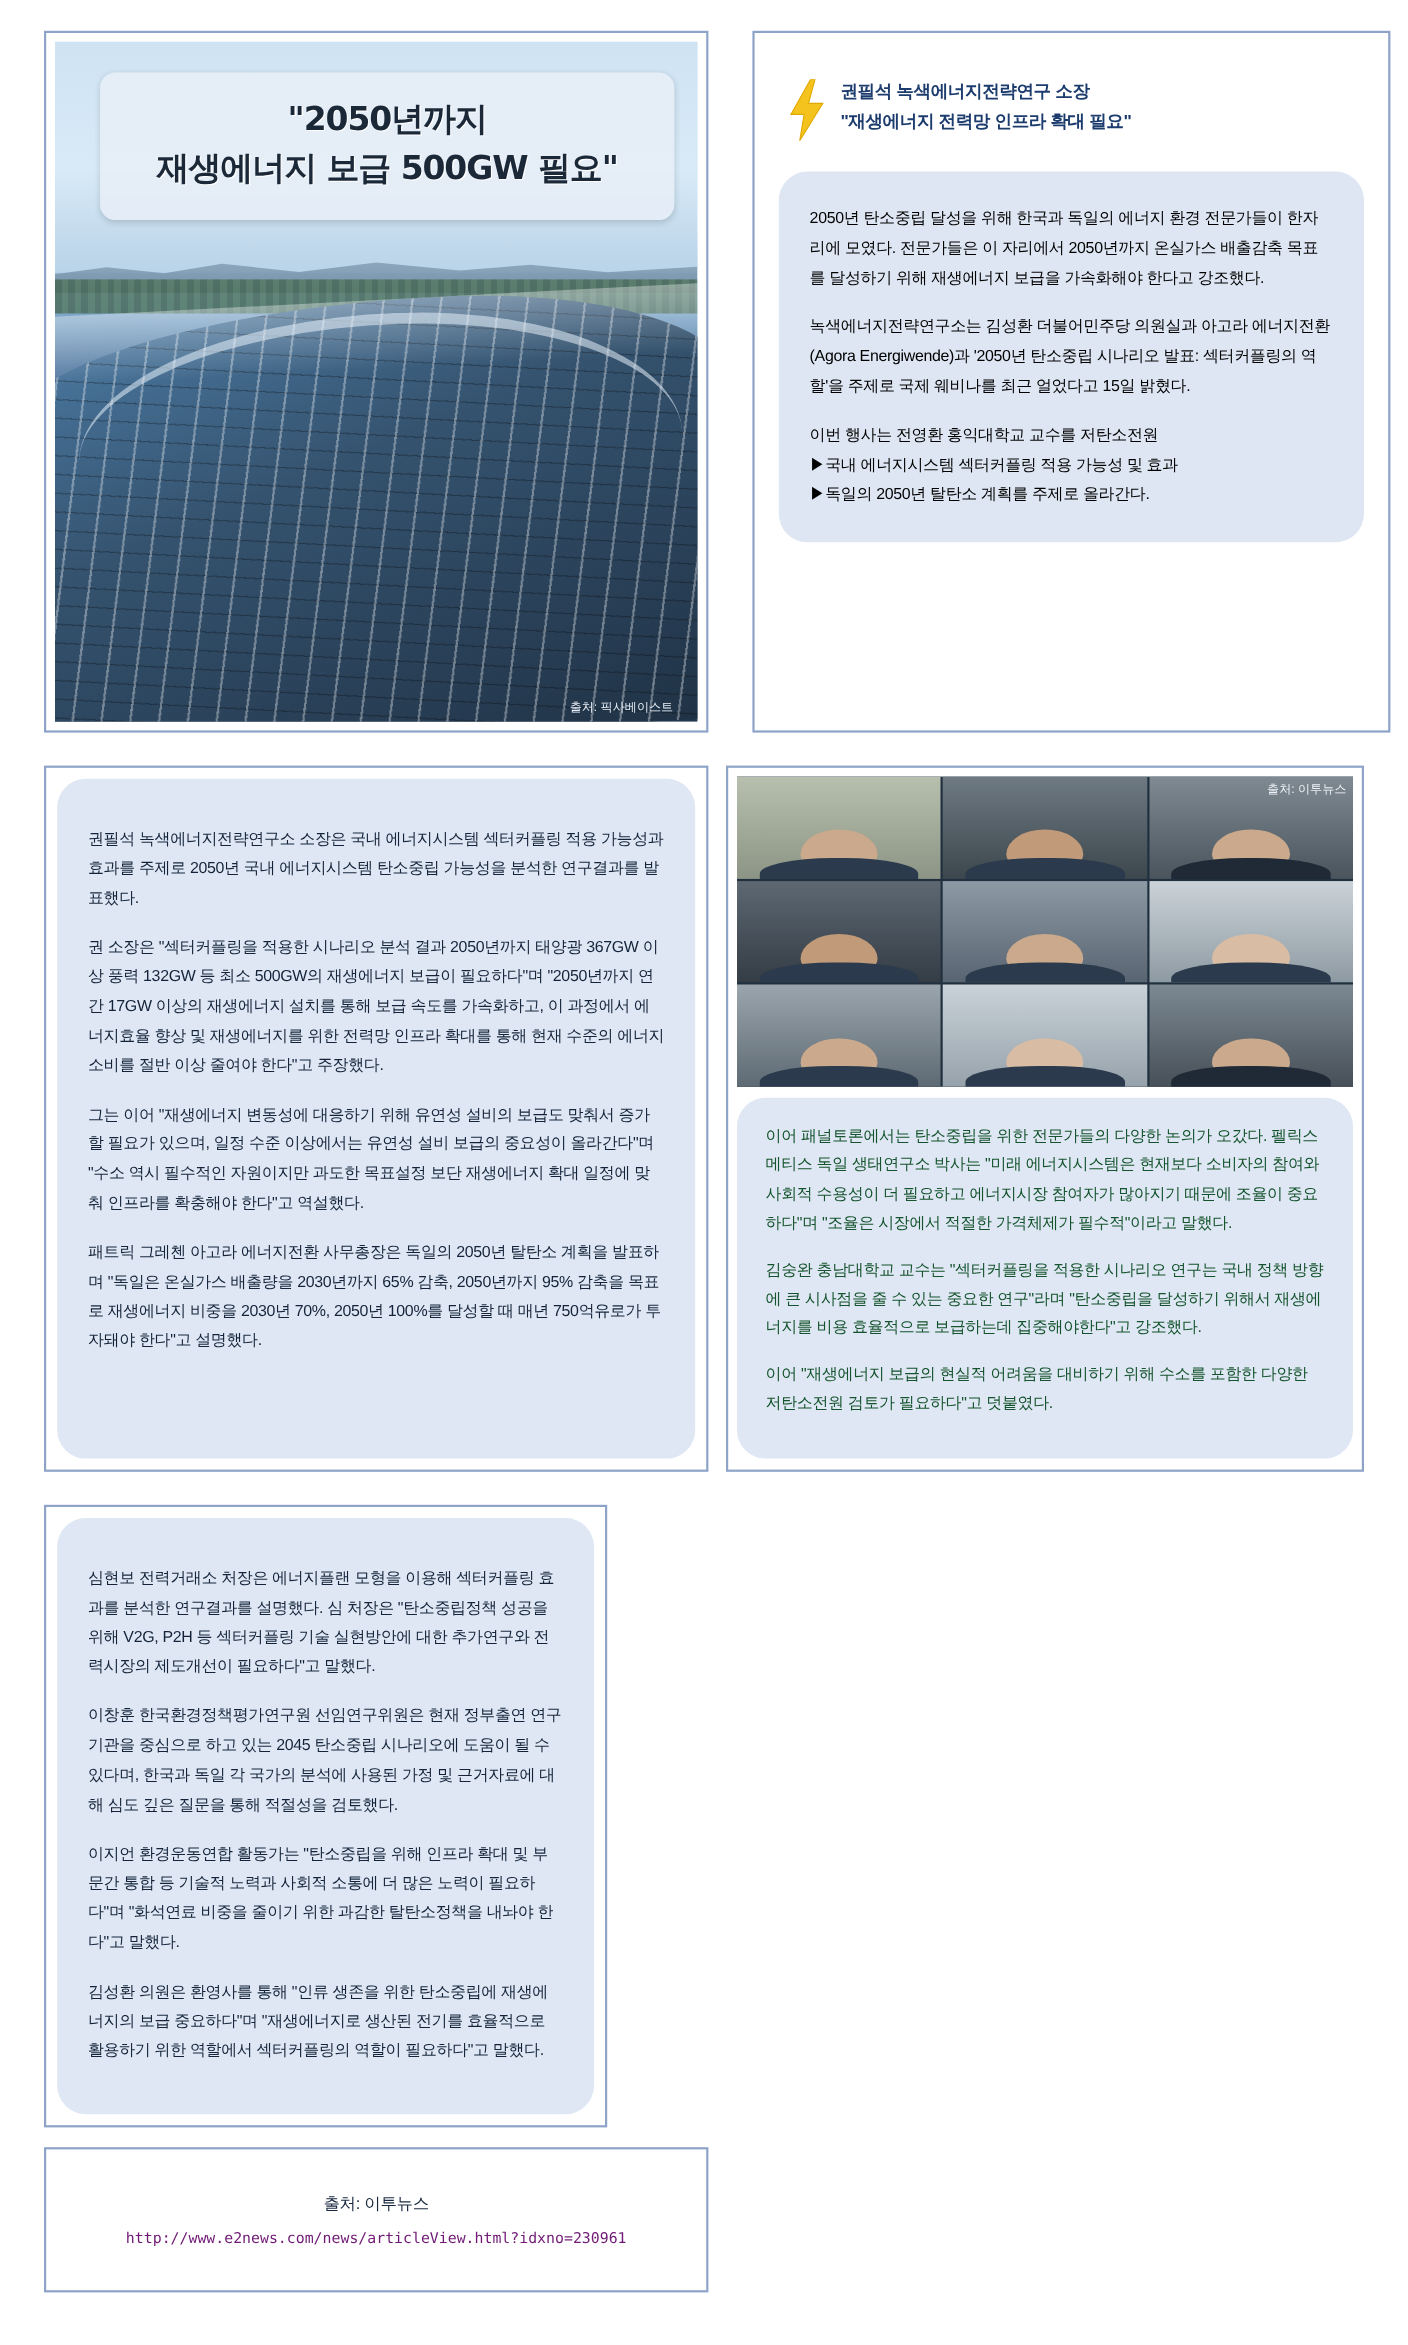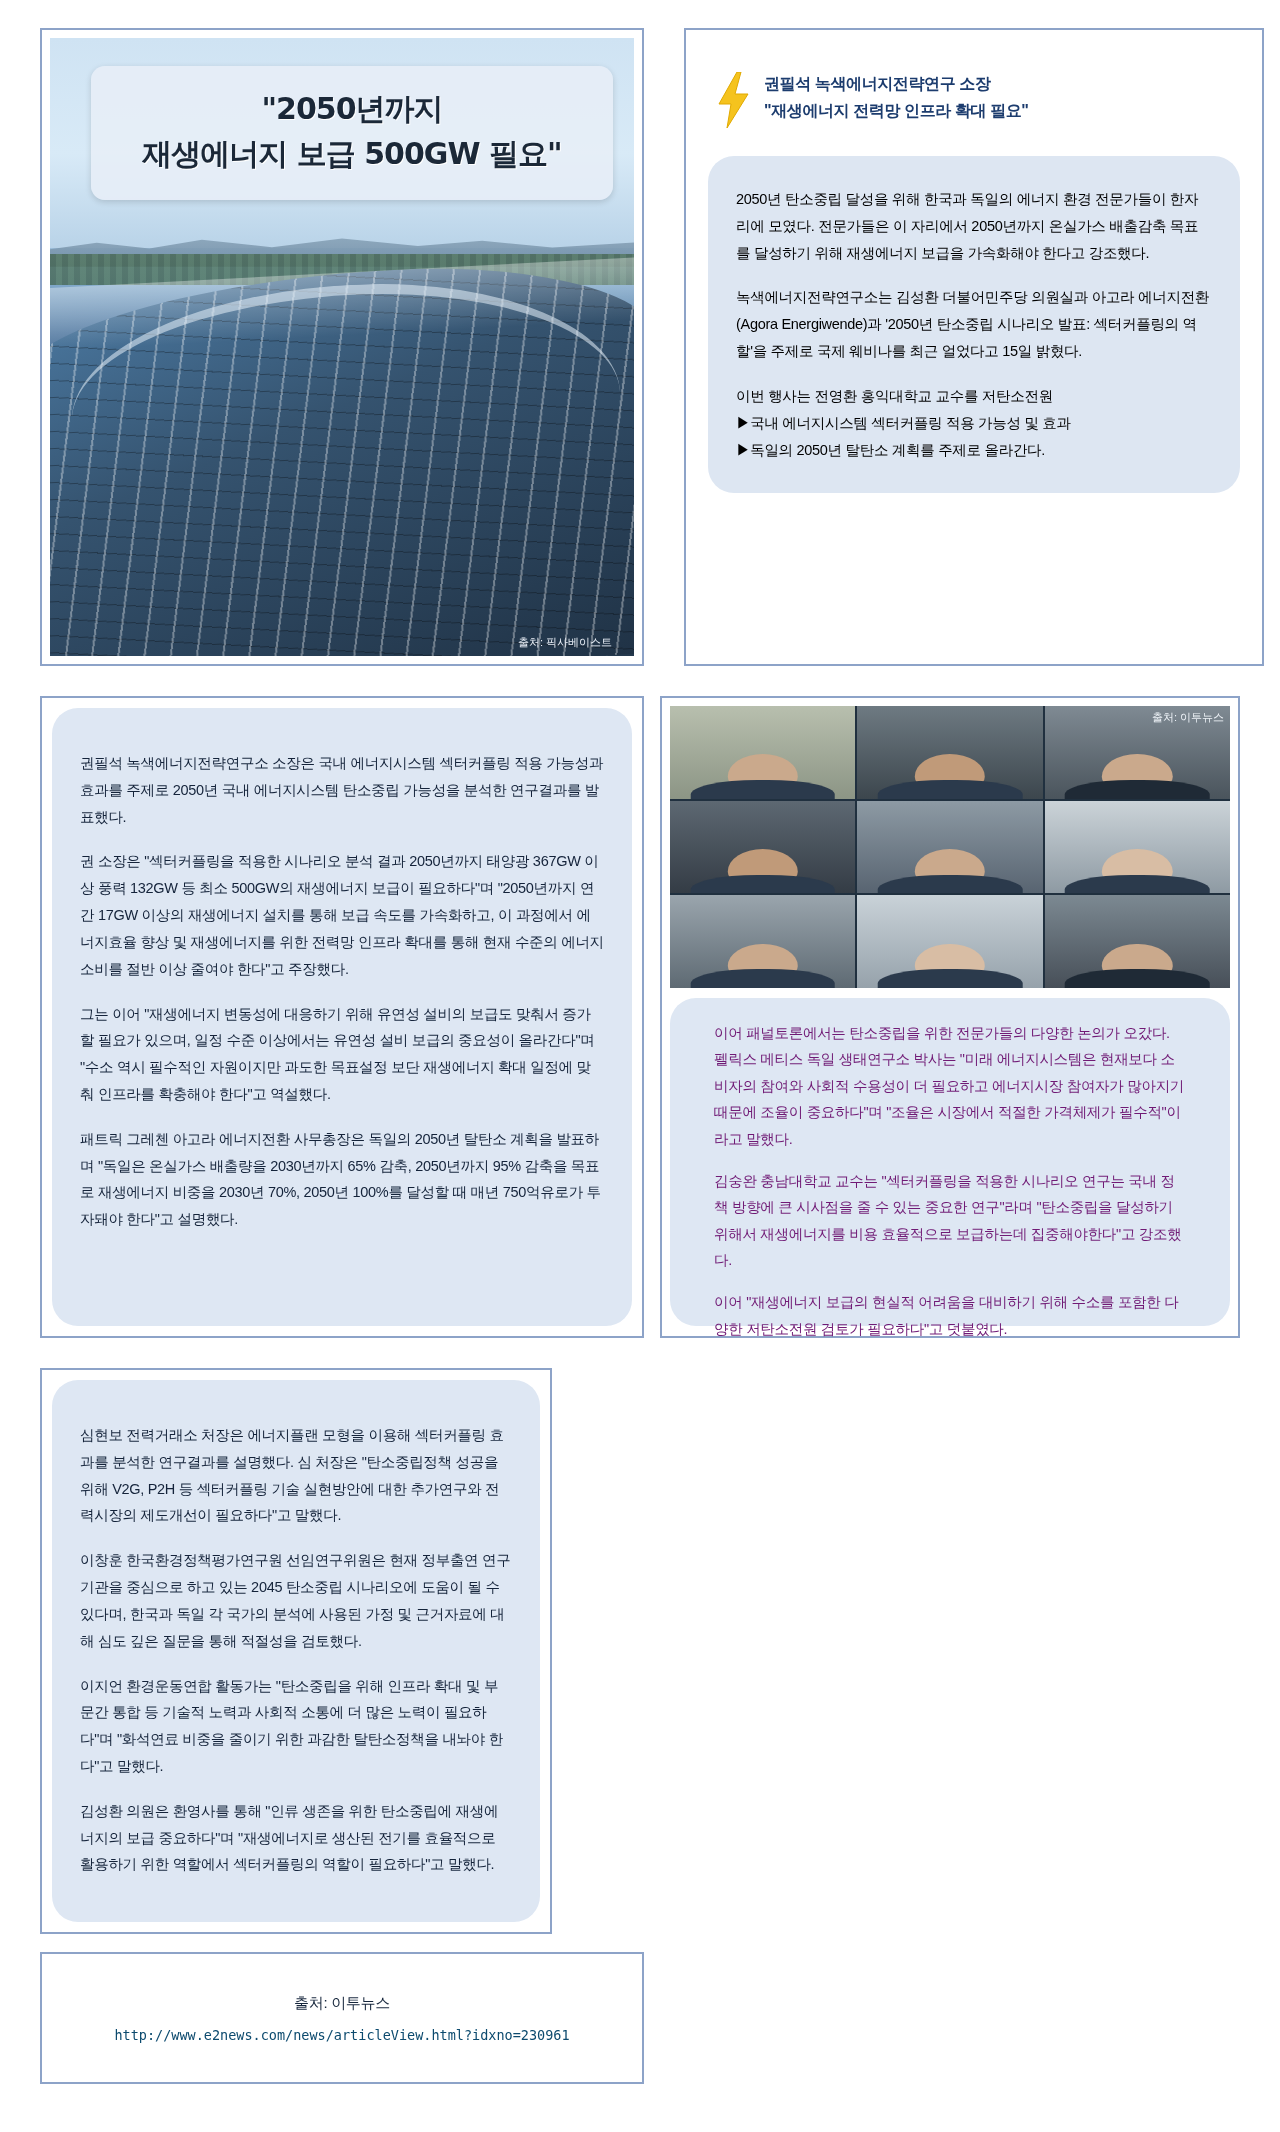--- a/index.html
+++ b/index.html
@@ -257,22 +257,22 @@
     font-size: 11px;
     color: #edf2f7;
     z-index: 5;
   }
   .webinar-text {
     margin-top: 10px;
     height: 328px;
     box-sizing: border-box;
     background: #dee7f3;
     border-radius: 26px;
-    padding: 22px 44px;
-    color: #701a75;
+    padding: 22px 26px;
+    color: #14532d;
     font-size: 14.5px;
     line-height: 1.82;
     letter-spacing: -.3px;
   }
   .webinar-text p { margin: 0 0 16px 0; }
   .webinar-text p:last-child { margin-bottom: 0; }
 
   
   #panel-text-bottom {
     left: 40px;
@@ -295,21 +295,21 @@
     justify-content: center;
     gap: 14px;
   }
   .source-label {
     font-size: 15px;
     color: #16263c;
     letter-spacing: -.3px;
   }
   .source-url {
     font-size: 13.5px;
-    color: #0c4a6e;
+    color: #701a75;
     font-family: "DejaVu Sans Mono", monospace;
     word-break: break-all;
     text-align: center;
   }
 </style>
 </head>
 <body>
 
 <div class="page">
 

